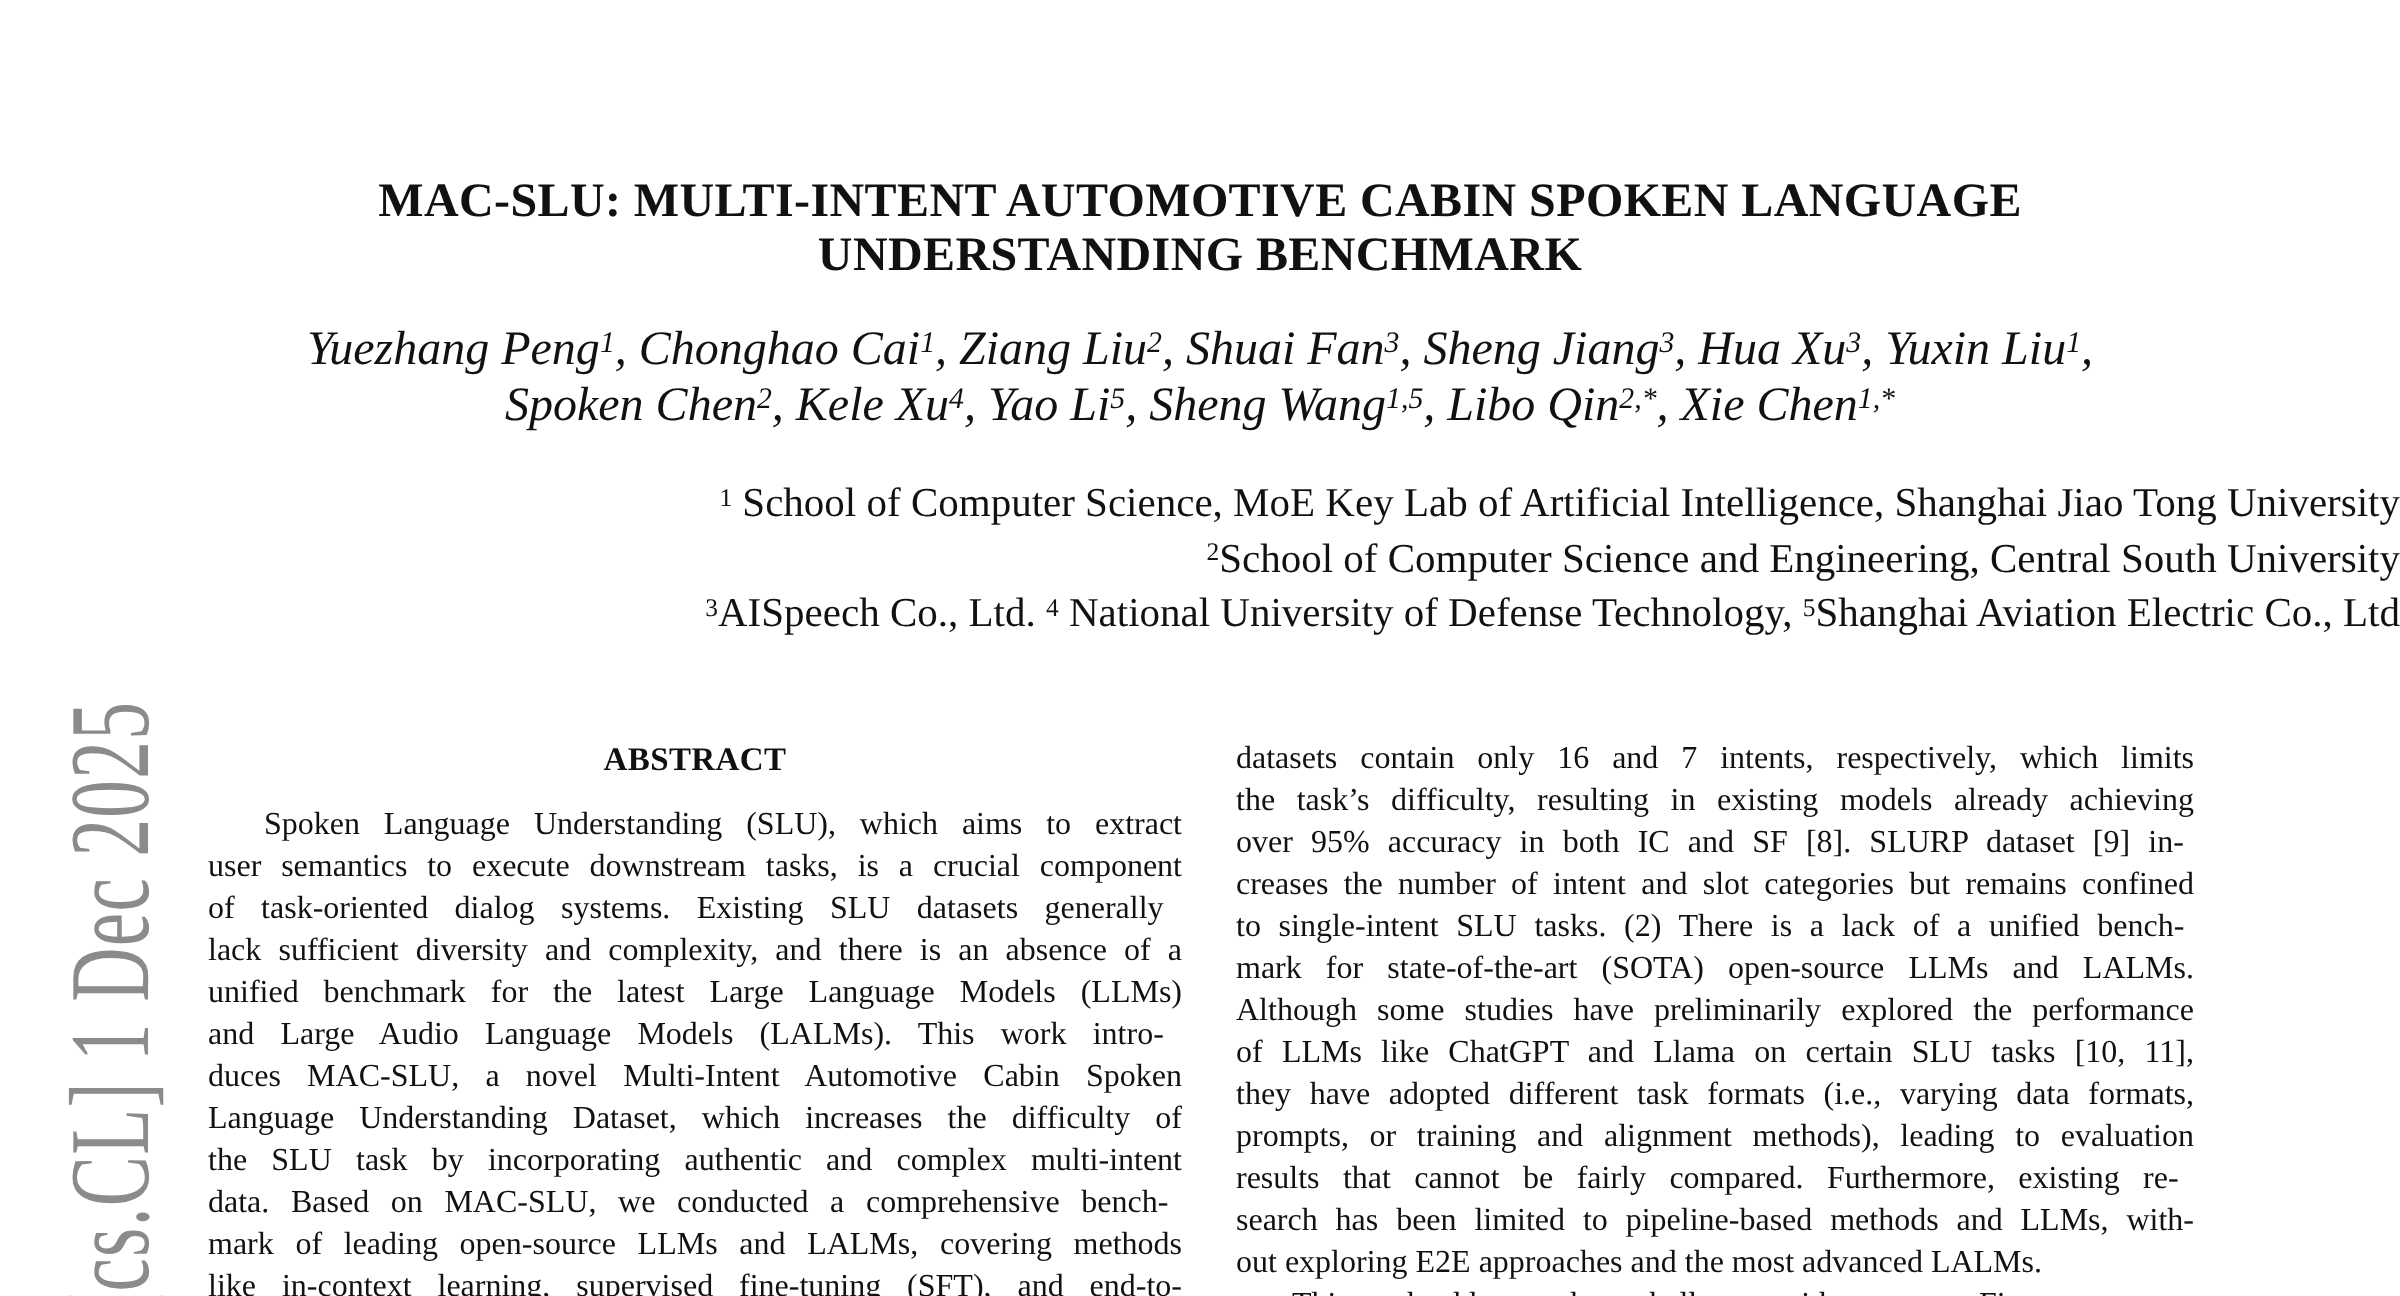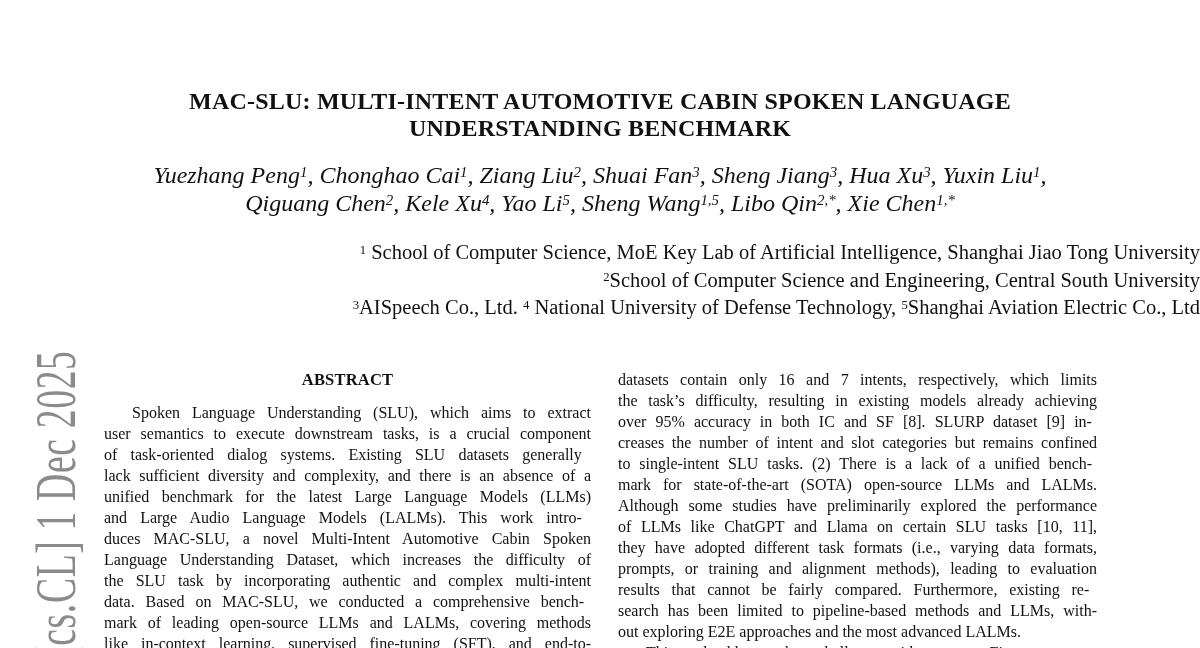--- a/index.html
+++ b/index.html
@@ -90,21 +90,21 @@
 
   <div class="watermark">[cs.CL] 1 Dec 2025</div>
 
   <div class="title">
     <div>MAC-SLU: MULTI-INTENT AUTOMOTIVE CABIN SPOKEN LANGUAGE</div>
     <div>UNDERSTANDING BENCHMARK</div>
   </div>
 
   <div class="authors">
     <div><span>Yuezhang Peng</span><sup>1</sup><span>, Chonghao Cai</span><sup>1</sup><span>, Ziang Liu</span><sup>2</sup><span>, Shuai Fan</span><sup>3</sup><span>, Sheng Jiang</span><sup>3</sup><span>, Hua Xu</span><sup>3</sup><span>, Yuxin Liu</span><sup>1</sup><span>,</span></div>
-    <div><span>Qiguang Chen</span><sup>2</sup><span>, Kele Xu</span><sup>4</sup><span>, Yao Li</span><sup>5</sup><span>, Sheng Wang</span><sup>1,5</sup><span>, Libo Qin</span><sup>2,*</sup><span>, Xie Chen</span><sup>1,*</sup></div>
+    <div><span>Spoken Chen</span><sup>2</sup><span>, Kele Xu</span><sup>4</sup><span>, Yao Li</span><sup>5</sup><span>, Sheng Wang</span><sup>1,5</sup><span>, Libo Qin</span><sup>2,*</sup><span>, Xie Chen</span><sup>1,*</sup></div>
   </div>
 
   <div class="affils">
     <div><sup>1</sup><span> School of Computer Science, MoE Key Lab of Artificial Intelligence, Shanghai Jiao Tong University</span></div>
     <div><sup>2</sup><span>School of Computer Science and Engineering, Central South University</span></div>
     <div><sup>3</sup><span>AISpeech Co., Ltd. </span><sup>4</sup><span> National University of Defense Technology, </span><sup>5</sup><span>Shanghai Aviation Electric Co., Ltd</span></div>
   </div>
 
   <div class="col col-left">
     <div class="abstract-heading">ABSTRACT</div>

